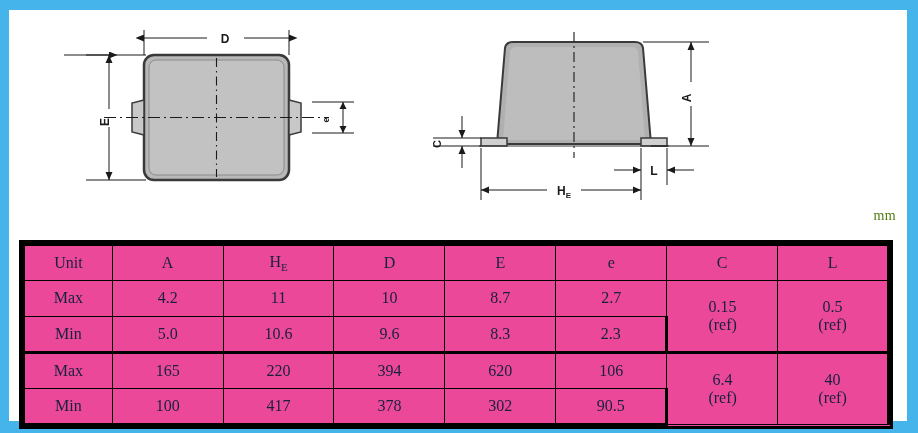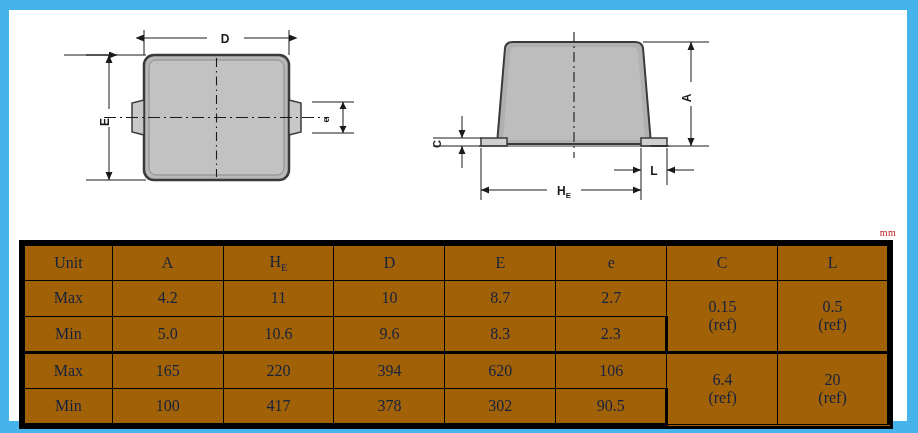--- a/index.html
+++ b/index.html
@@ -32,37 +32,37 @@
   }
   .dwg { position: absolute; top: 0; height: 215px; }
   .dwg-top  { left: 55px;  width: 330px; }
   .dwg-side { left: 410px; width: 330px; }
 
   .dwg svg { display: block; }
 
   
   .mm-label {
     position: absolute;
-    right: 22px; top: 227px;
-    font-size: 10px;
-    color: #b91c1c;
+    right: 22px; top: 208px;
+    font-size: 14px;
+    color: #4d7c0f;
     letter-spacing: .3px;
   }
 
   
   .table-wrap {
     position: absolute;
     left: 22px; top: 243px;
     width: 868px;
   }
   table.dim {
     border-collapse: collapse;
     width: 868px;
     table-layout: fixed;
-    background: #a16207;
+    background: #ec4899;
   }
   table.dim td {
     border: 1px solid #000;
     text-align: center;
     vertical-align: middle;
     font-size: 16px;
     color: #16213e;
     height: 36px;
     padding: 0;
     line-height: 1.15;
@@ -259,21 +259,21 @@
         </tr>
 
         <tr class="sep-above">
           <td>Max</td>
           <td>165</td>
           <td>220</td>
           <td>394</td>
           <td>620</td>
           <td>106</td>
           <td class="refcell" rowspan="2"><span>6.4</span><br><span>(ref)</span></td>
-          <td class="refcell" rowspan="2"><span>20</span><br><span>(ref)</span></td>
+          <td class="refcell" rowspan="2"><span>40</span><br><span>(ref)</span></td>
         </tr>
 
         <tr>
           <td>Min</td>
           <td>100</td>
           <td>417</td>
           <td>378</td>
           <td>302</td>
           <td>90.5</td>
         </tr>

